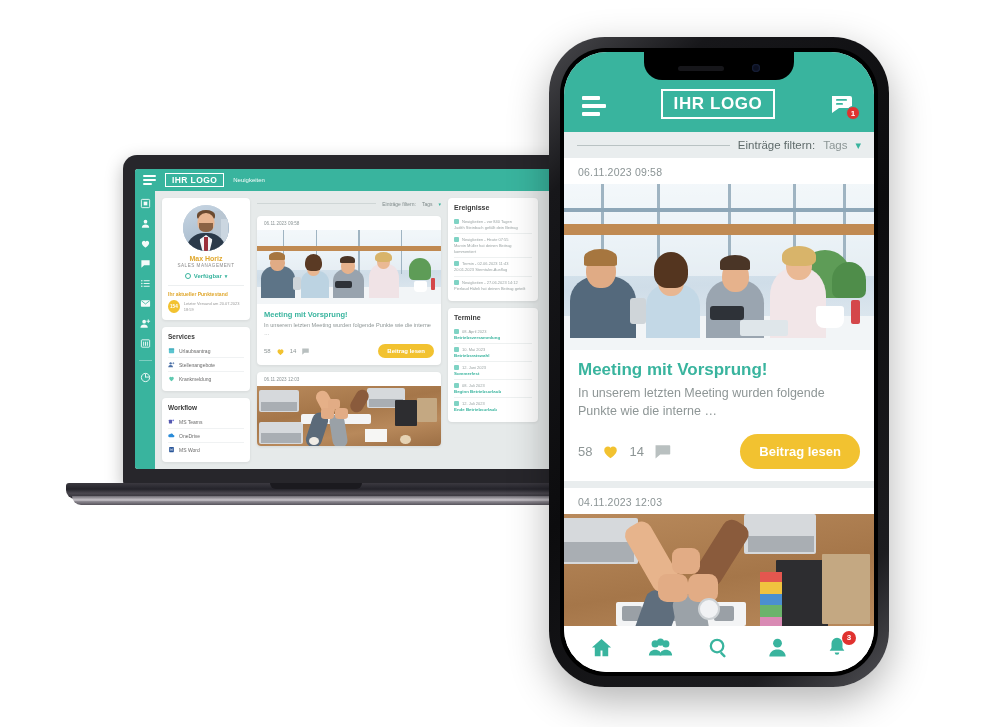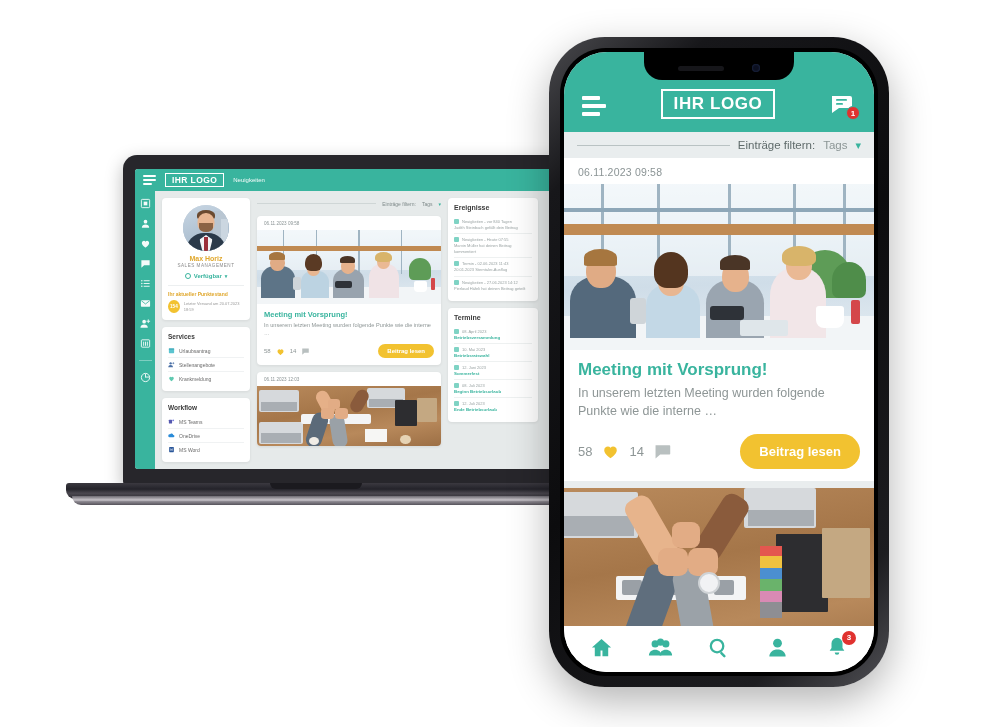--- a/index.html
+++ b/index.html
@@ -641,20 +641,21 @@
                     <path d="M3 3h18a1 1 0 011 1v10a1 1 0 01-1 1H9l-6 5V3z" fill="#b9c0c0"></path>
                   </svg>
                 <button class="ph-btn">Beitrag lesen</button>
               </div>
             </div>
           </div>
 
           <div class="ph-gap"></div>
 
           <div>
+            <div class="ph-post-time">04.11.2023  12:03</div>
             <div class="ph-img" style="height:178px;">
               <div class="scene sc-fist">
                 <div class="lap" style="left:-4px;top:4px;width:78px;height:46px;"></div>
                 <div class="lapk" style="left:0;top:28px;width:70px;height:20px;"></div>
                 <div class="lap" style="right:58px;top:0px;width:72px;height:40px;"></div>
                 <div class="lapk" style="right:60px;top:22px;width:66px;height:16px;"></div>
 
                 <div class="strip" style="left:52px;top:88px;width:130px;height:24px;"></div>
                 <div class="strip" style="left:58px;top:92px;width:20px;height:15px;background:#9aa0a6;"></div>
                 <div class="strip" style="left:94px;top:92px;width:20px;height:15px;background:#9aa0a6;"></div>

